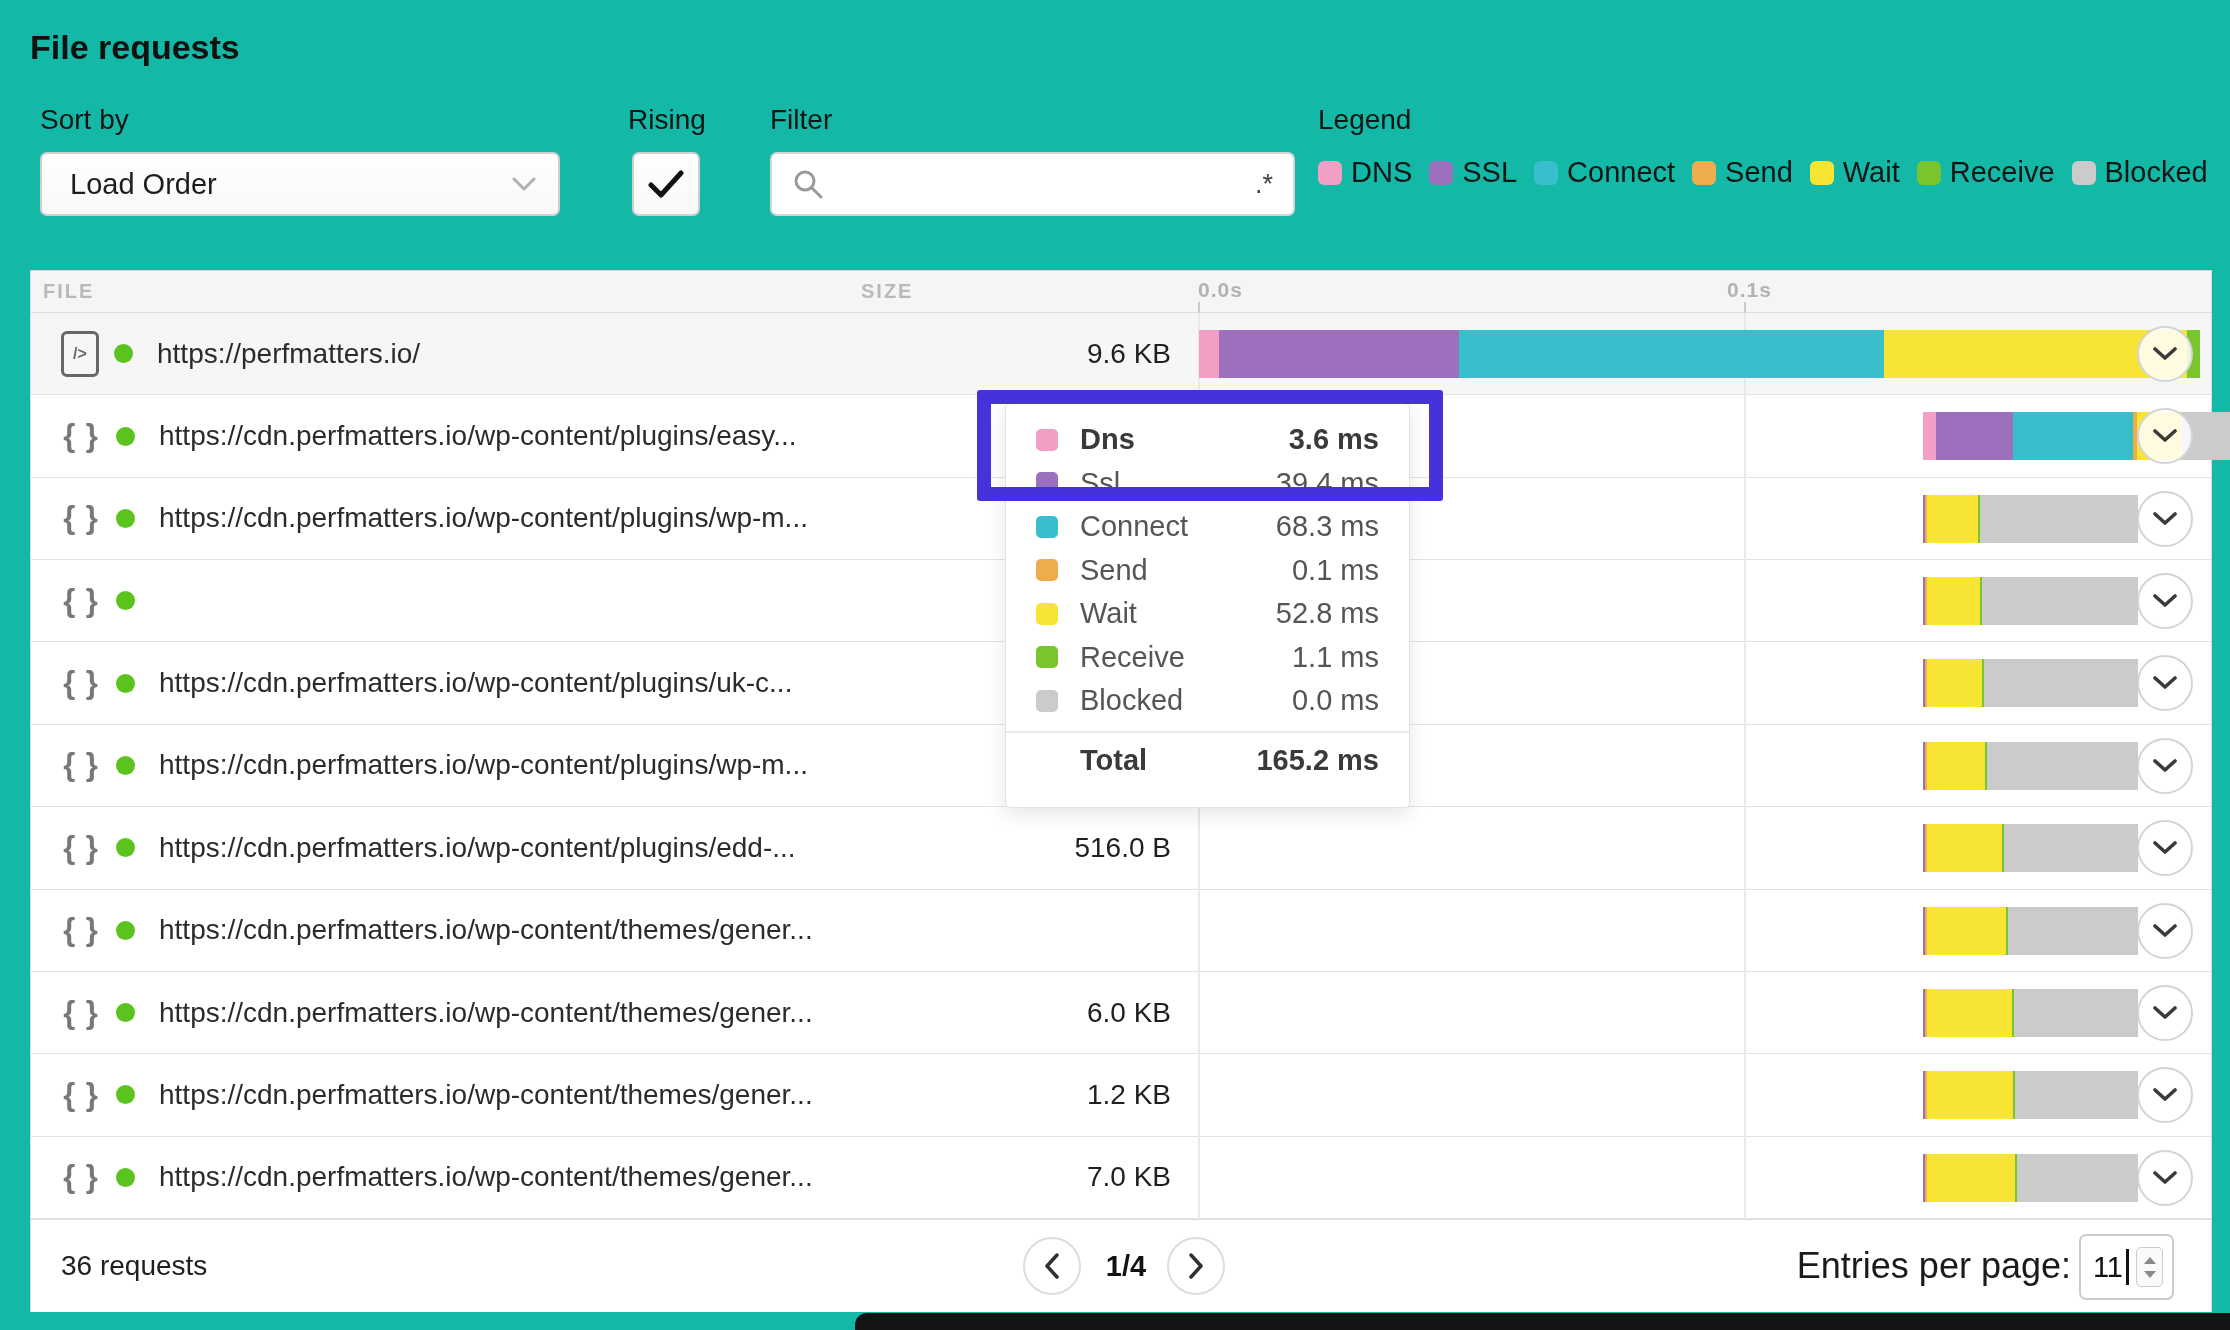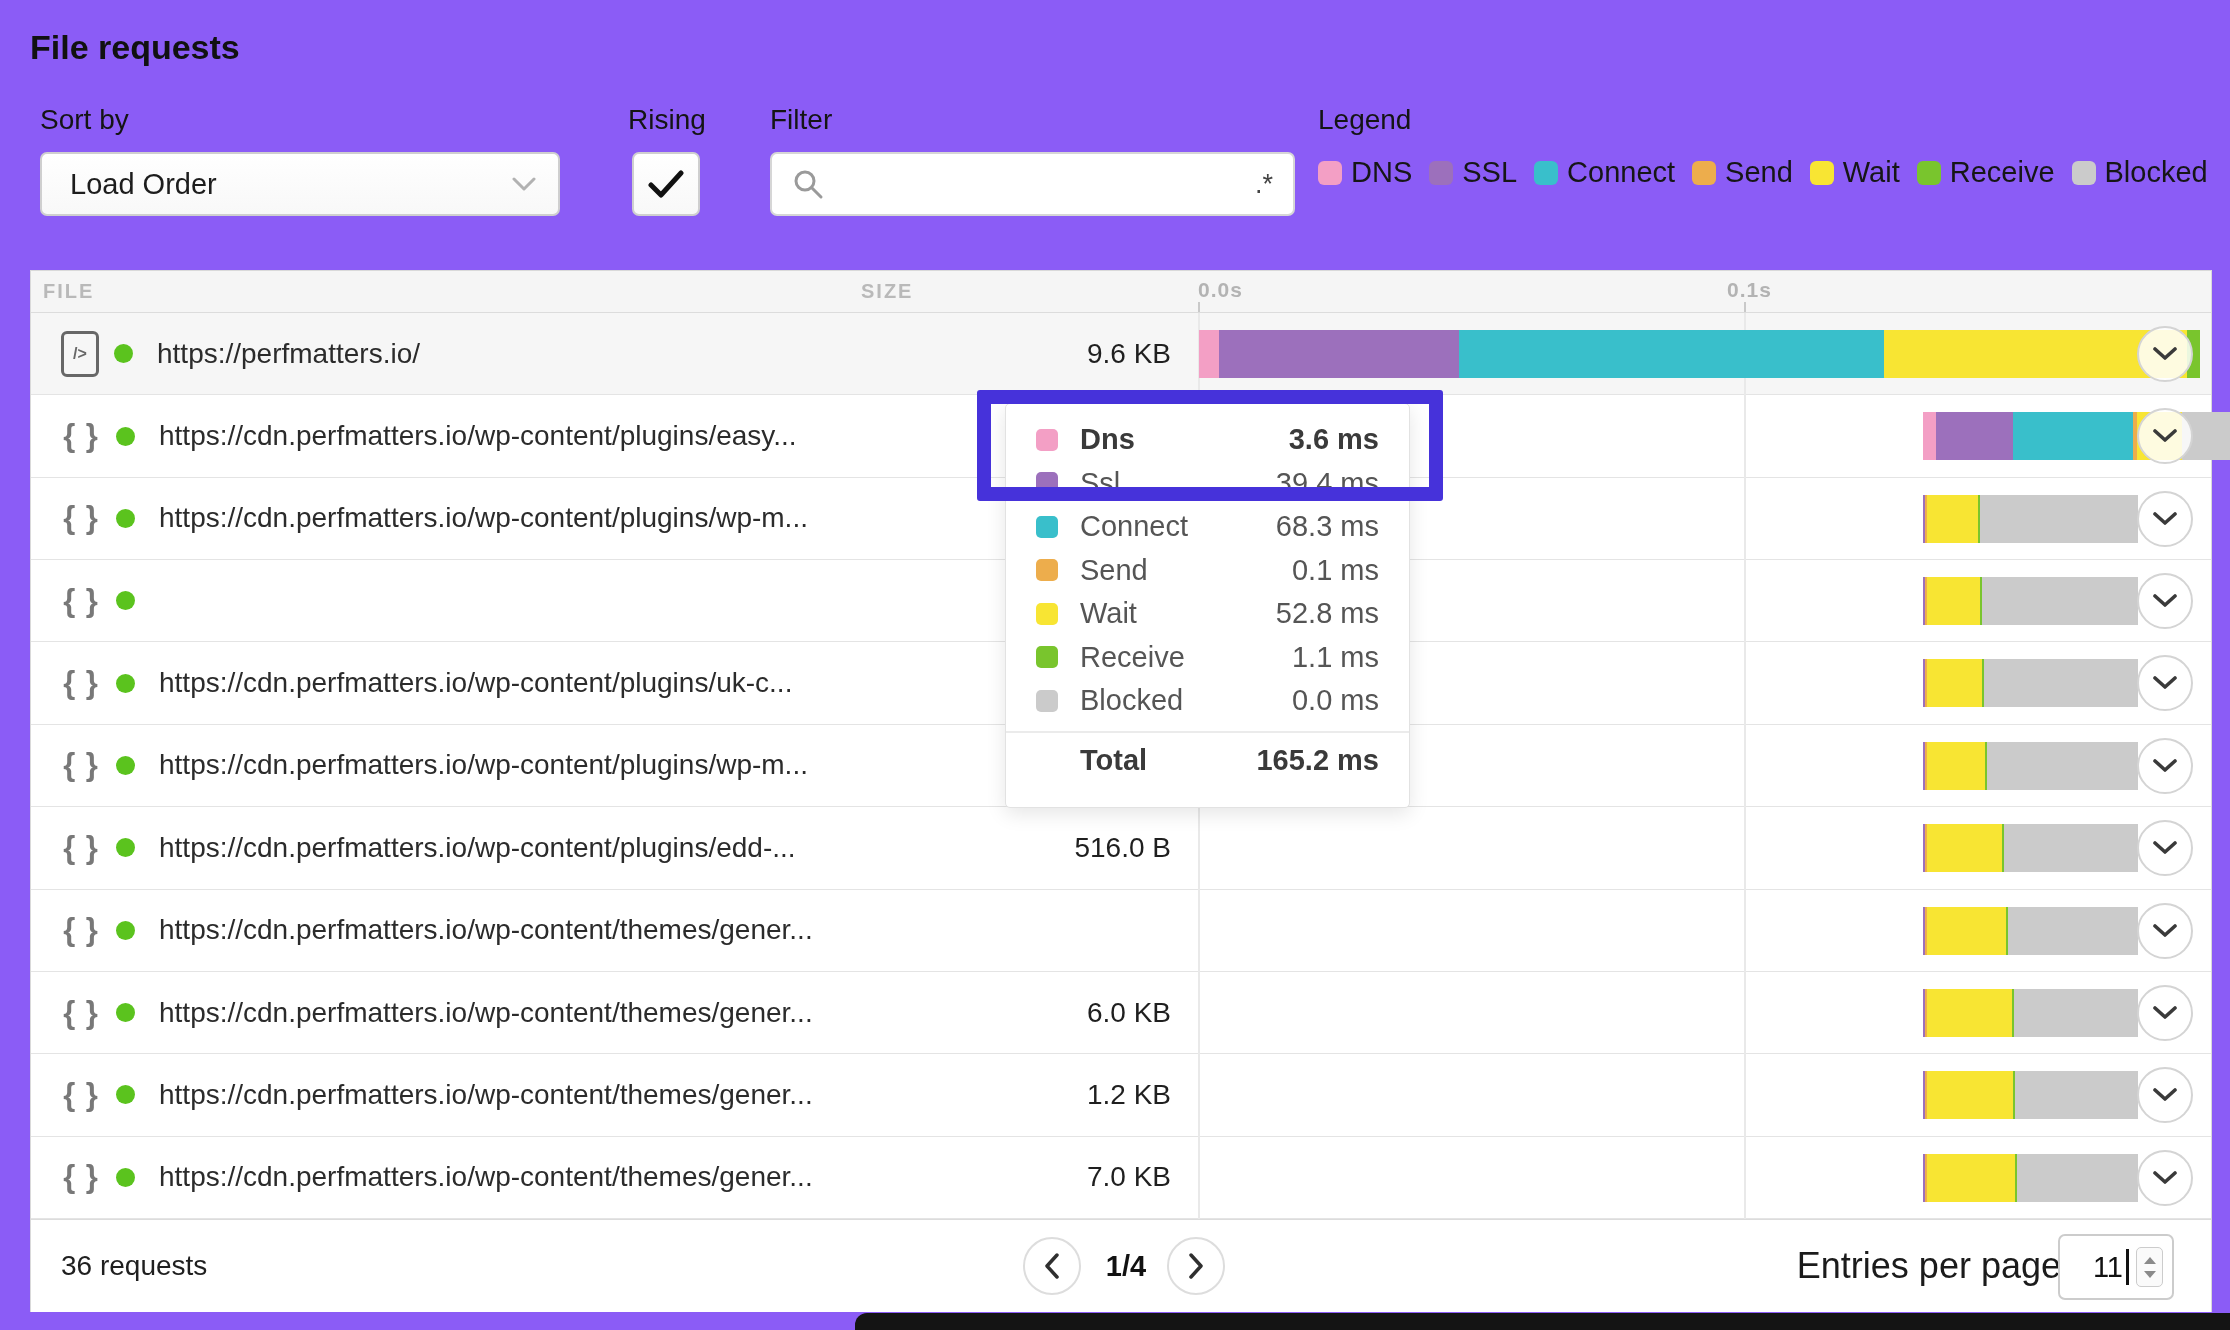--- a/index.html
+++ b/index.html
@@ -1,18 +1,18 @@
 <!DOCTYPE html>
 <html><head>
 <meta charset="utf-8">
 <style>
   * { margin:0; padding:0; box-sizing:border-box; }
   html,body { background:#fff; }
   body { font-family:"Liberation Sans", sans-serif; color:#1c1c1c; }
-  #stage { position:relative; width:2230px; height:1330px; background:#8b5cf6; overflow:hidden; }
+  #stage { position:relative; width:2230px; height:1330px; background:#14b8a6; overflow:hidden; }
 
   
   .page-title { position:absolute; left:30px; top:28px; font-size:34px; font-weight:600; color:#111; }
   .ctl-label { position:absolute; top:104px; font-size:28px; color:#141414; }
   #sort-label { left:40px; } #rising-label { left:628px; } #filter-label { left:770px; } #legend-label { left:1318px; }
 
   .sort-box { position:absolute; left:40px; top:152px; width:520px; height:64px; border:2px solid #cfcfcf;
     border-radius:7px; background:linear-gradient(#ffffff,#f8f8f8); display:flex; align-items:center;
     padding:0 22px 0 28px; font-size:29px; color:#1d1d1d; cursor:pointer; }
   .sort-box .grow { flex:1; }
@@ -59,21 +59,21 @@
 
   
   .tfoot { position:absolute; left:0; top:948px; width:100%; height:93px; border-top:1px solid #dcdcdc; background:#fff; }
   .req-count { position:absolute; left:30px; top:0; height:100%; display:flex; align-items:center; font-size:28px; color:#1f1f1f; }
   .pg-btn { position:absolute; top:17px; width:58px; height:58px; border-radius:50%; background:#fff;
     border:2px solid #ddd; display:flex; align-items:center; justify-content:center; cursor:pointer; padding:0; }
   #pg-prev { left:992px; } #pg-next { left:1136px; }
   .pg-label { position:absolute; left:1060px; top:0; width:70px; height:100%; display:flex; align-items:center;
     justify-content:center; font-size:29px; font-weight:700; color:#111; }
   .entries-label { position:absolute; right:140px; top:0; height:100%; display:flex; align-items:center; font-size:36px; color:#1b1b1b; }
-  .entries-input { position:absolute; right:37px; top:14px; width:116px; height:66px; border:2px solid #ccc;
+  .entries-input { position:absolute; right:37px; top:14px; width:95px; height:66px; border:2px solid #ccc;
     border-radius:7px; background:#fff; display:flex; align-items:center; padding:16px 9px; }
   .entries-value { margin-left:auto; font-size:29px; color:#111; }
   .caret { display:inline-block; width:3px; height:36px; background:#111; margin-left:3px; }
   .spinner { margin-left:7px; width:27px; height:40px; border:1.5px solid #ccc; border-radius:5px; background:#fafafa;
     display:flex; flex-direction:column; align-items:center; justify-content:center; gap:7px; cursor:pointer; }
   .tri-up { width:0; height:0; border-left:6px solid transparent; border-right:6px solid transparent; border-bottom:7px solid #8a8a8a; }
   .tri-down { width:0; height:0; border-left:6px solid transparent; border-right:6px solid transparent; border-top:7px solid #8a8a8a; }
 
   
   .tooltip { position:absolute; left:1005px; top:403px; width:405px; background:#fff; border:1px solid #e2e2e2;

